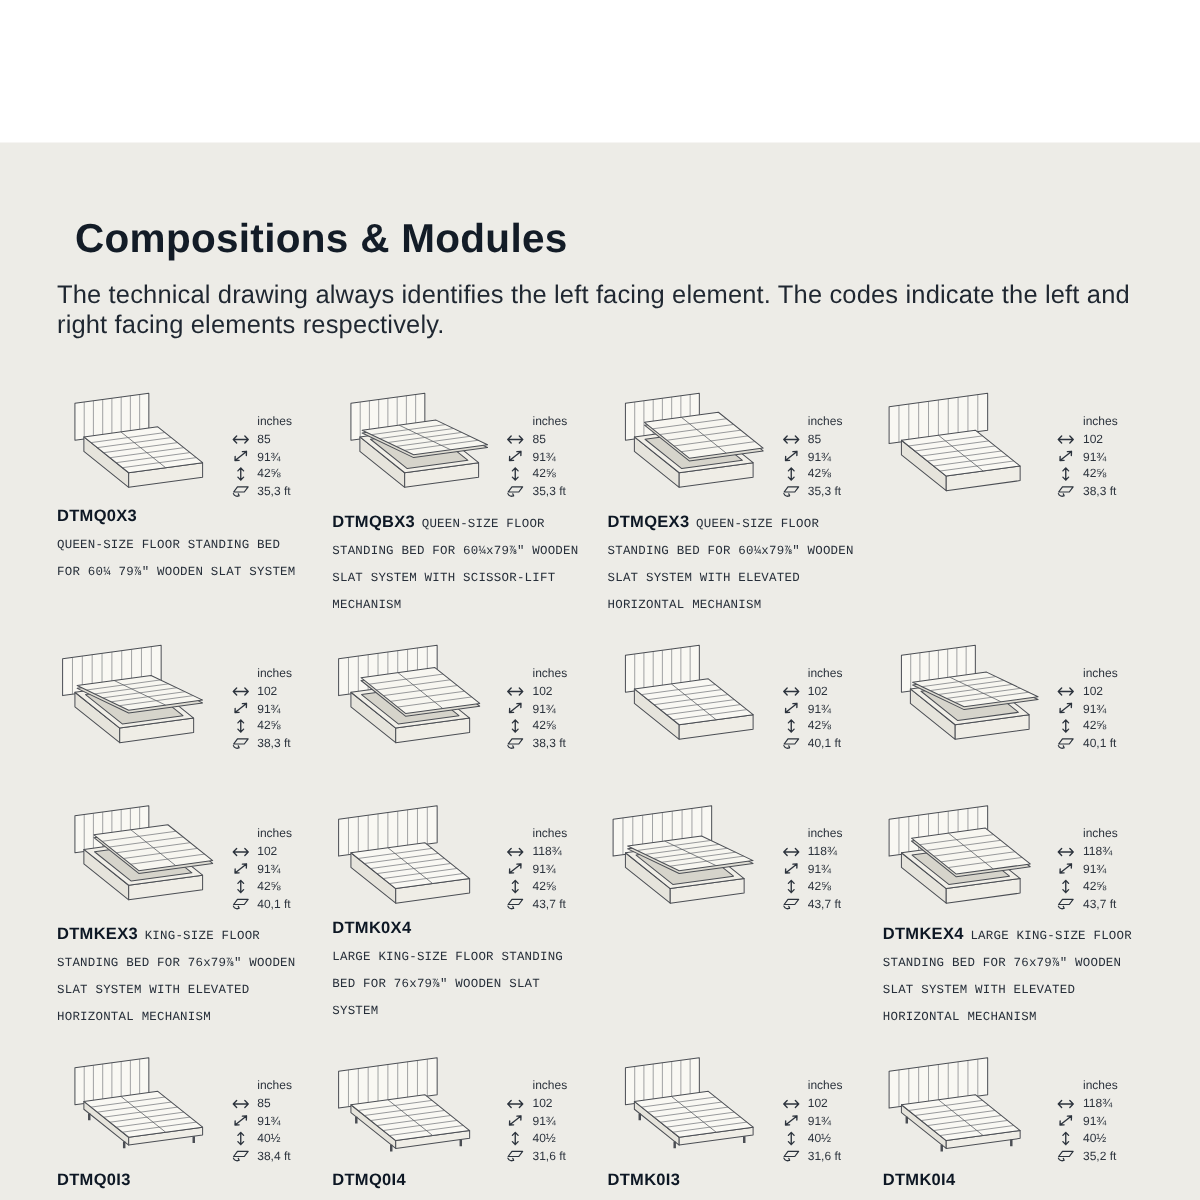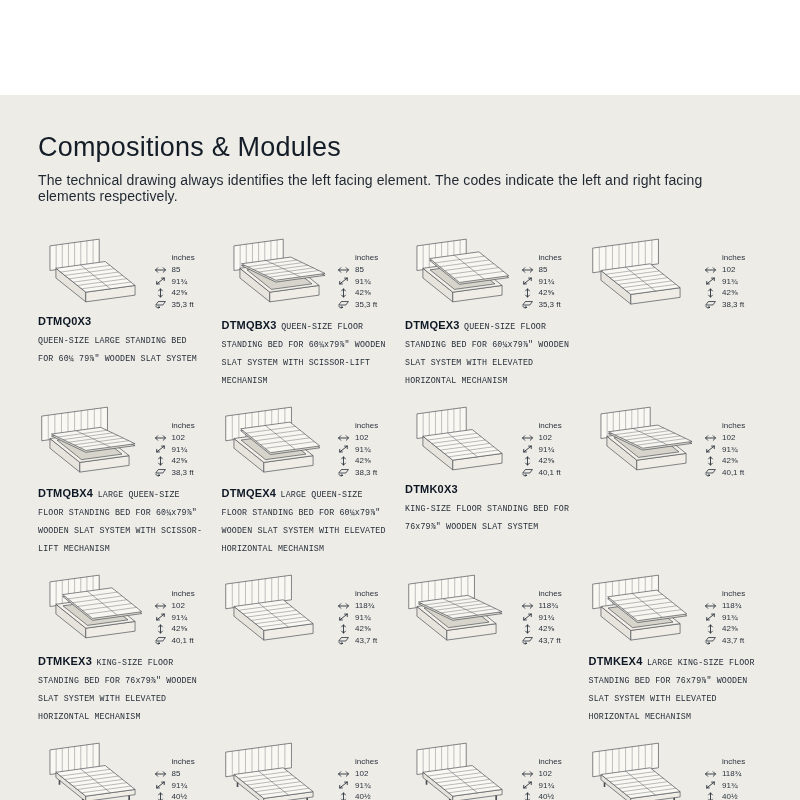--- a/index.html
+++ b/index.html
@@ -8,24 +8,24 @@
     font-family:"Liberation Sans", sans-serif;
     -webkit-font-smoothing:antialiased;
     overflow:hidden;
   }
   .panel{
     position:absolute;top:95px;left:0;width:800px;height:705px;
     background:#edece7;box-sizing:border-box;
     padding:37px 38px 0 38px;
   }
   .page-title{
-    margin:0;font-size:27px;font-weight:400;color:#131c27;letter-spacing:.2px;
+    margin:12px;font-size:27px;font-weight:700;color:#131c27;letter-spacing:.2px;
   }
   .page-subtitle{
-    margin:9px 0 0 0;font-size:14px;color:#1f2731;letter-spacing:.1px;
+    margin:9px 0 0 0;font-size:17px;color:#1f2731;letter-spacing:.1px;
   }
   .grid{
     margin-top:26px;
     display:grid;grid-template-columns:repeat(4,1fr);
     column-gap:10px;row-gap:11px;
   }
   .cell{min-height:96px;}
   .draw-row{display:flex;align-items:flex-end;height:80px;}
   .bed{width:112px;height:76px;flex:none;}
   .meas{
@@ -94,21 +94,21 @@
           <svg class="micon" viewBox="0 0 14 11">
             <path d="M4.6 2.8 H12.4 L9.6 6.6 H1.8 Z" fill="none" stroke="#2c333d" stroke-width=".9" stroke-linejoin="round"></path>
             <path d="M1.6 7.8 a3 3 0 0 0 4.2 1.6 M5.8 9.4 l-1.7 .3 M5.8 9.4 l-.6 -1.5" fill="none" stroke="#2c333d" stroke-width=".9" stroke-linecap="round"></path>
           </svg>
           <span class="mval">35,3 ft</span>
         </div>
       </div>
     </div>
     <div class="ptext block-code">
       <span class="code">DTMQ0X3</span>
-      <span class="desc">QUEEN-SIZE LARGE STANDING BED FOR 60¼ 79⅞" WOODEN SLAT SYSTEM</span>
+      <span class="desc">QUEEN-SIZE FLOOR STANDING BED FOR 60¼ 79⅞" WOODEN SLAT SYSTEM</span>
     </div>
   </div>
 
   <div class="cell">
     <div class="draw-row">
       <svg class="bed" viewBox="0 0 150 96">
             <path d="M16.0 13.0 L82.0 4.0 L82.0 37.0 L16.0 46.0 Z" fill="#f9f8f3" stroke="#4b4e54" stroke-width="0.9" stroke-linejoin="round"></path>
             <path d="M24.3 11.9 L24.3 44.9" stroke="#5a5d63" stroke-width="0.5" fill="none"></path>
             <path d="M32.5 10.8 L32.5 43.8" stroke="#5a5d63" stroke-width="0.5" fill="none"></path>
             <path d="M40.8 9.6 L40.8 42.6" stroke="#5a5d63" stroke-width="0.5" fill="none"></path>
@@ -326,24 +326,20 @@
         </div>
         <div class="mrow">
           <svg class="micon" viewBox="0 0 14 11">
             <path d="M4.6 2.8 H12.4 L9.6 6.6 H1.8 Z" fill="none" stroke="#2c333d" stroke-width=".9" stroke-linejoin="round"></path>
             <path d="M1.6 7.8 a3 3 0 0 0 4.2 1.6 M5.8 9.4 l-1.7 .3 M5.8 9.4 l-.6 -1.5" fill="none" stroke="#2c333d" stroke-width=".9" stroke-linecap="round"></path>
           </svg>
           <span class="mval">38,3 ft</span>
         </div>
       </div>
     </div>
-    <div class="ptext">
-      <span class="code">DTMQBX4</span>
-      <span class="desc">LARGE QUEEN-SIZE FLOOR STANDING BED FOR 60¼x79⅞" WOODEN SLAT SYSTEM WITH SCISSOR-LIFT MECHANISM</span>
-    </div>
   </div>
 
   <div class="cell">
     <div class="draw-row">
       <svg class="bed" viewBox="0 0 150 96">
             <path d="M5.0 16.0 L93.0 4.0 L93.0 37.0 L5.0 49.0 Z" fill="#f9f8f3" stroke="#4b4e54" stroke-width="0.9" stroke-linejoin="round"></path>
             <path d="M13.8 14.8 L13.8 47.8" stroke="#5a5d63" stroke-width="0.5" fill="none"></path>
             <path d="M22.6 13.6 L22.6 46.6" stroke="#5a5d63" stroke-width="0.5" fill="none"></path>
             <path d="M31.4 12.4 L31.4 45.4" stroke="#5a5d63" stroke-width="0.5" fill="none"></path>
             <path d="M40.2 11.2 L40.2 44.2" stroke="#5a5d63" stroke-width="0.5" fill="none"></path>
@@ -387,24 +383,20 @@
         </div>
         <div class="mrow">
           <svg class="micon" viewBox="0 0 14 11">
             <path d="M4.6 2.8 H12.4 L9.6 6.6 H1.8 Z" fill="none" stroke="#2c333d" stroke-width=".9" stroke-linejoin="round"></path>
             <path d="M1.6 7.8 a3 3 0 0 0 4.2 1.6 M5.8 9.4 l-1.7 .3 M5.8 9.4 l-.6 -1.5" fill="none" stroke="#2c333d" stroke-width=".9" stroke-linecap="round"></path>
           </svg>
           <span class="mval">38,3 ft</span>
         </div>
       </div>
     </div>
-    <div class="ptext">
-      <span class="code">DTMQEX4</span>
-      <span class="desc">LARGE QUEEN-SIZE FLOOR STANDING BED FOR 60¼x79⅞" WOODEN SLAT SYSTEM WITH ELEVATED HORIZONTAL MECHANISM</span>
-    </div>
   </div>
 
   <div class="cell">
     <div class="draw-row">
       <svg class="bed" viewBox="0 0 150 96">
             <path d="M16.0 13.0 L82.0 4.0 L82.0 37.0 L16.0 46.0 Z" fill="#f9f8f3" stroke="#4b4e54" stroke-width="0.9" stroke-linejoin="round"></path>
             <path d="M24.3 11.9 L24.3 44.9" stroke="#5a5d63" stroke-width="0.5" fill="none"></path>
             <path d="M32.5 10.8 L32.5 43.8" stroke="#5a5d63" stroke-width="0.5" fill="none"></path>
             <path d="M40.8 9.6 L40.8 42.6" stroke="#5a5d63" stroke-width="0.5" fill="none"></path>
             <path d="M49.0 8.5 L49.0 41.5" stroke="#5a5d63" stroke-width="0.5" fill="none"></path>
@@ -443,24 +435,20 @@
           <span class="mval">42⅝</span>
         </div>
         <div class="mrow">
           <svg class="micon" viewBox="0 0 14 11">
             <path d="M4.6 2.8 H12.4 L9.6 6.6 H1.8 Z" fill="none" stroke="#2c333d" stroke-width=".9" stroke-linejoin="round"></path>
             <path d="M1.6 7.8 a3 3 0 0 0 4.2 1.6 M5.8 9.4 l-1.7 .3 M5.8 9.4 l-.6 -1.5" fill="none" stroke="#2c333d" stroke-width=".9" stroke-linecap="round"></path>
           </svg>
           <span class="mval">40,1 ft</span>
         </div>
       </div>
-    </div>
-    <div class="ptext block-code">
-      <span class="code">DTMK0X3</span>
-      <span class="desc">KING-SIZE FLOOR STANDING BED FOR 76x79⅞" WOODEN SLAT SYSTEM</span>
     </div>
   </div>
 
   <div class="cell">
     <div class="draw-row">
       <svg class="bed" viewBox="0 0 150 96">
             <path d="M16.0 13.0 L82.0 4.0 L82.0 37.0 L16.0 46.0 Z" fill="#f9f8f3" stroke="#4b4e54" stroke-width="0.9" stroke-linejoin="round"></path>
             <path d="M24.3 11.9 L24.3 44.9" stroke="#5a5d63" stroke-width="0.5" fill="none"></path>
             <path d="M32.5 10.8 L32.5 43.8" stroke="#5a5d63" stroke-width="0.5" fill="none"></path>
             <path d="M40.8 9.6 L40.8 42.6" stroke="#5a5d63" stroke-width="0.5" fill="none"></path>
@@ -616,20 +604,24 @@
           <span class="mval">42⅝</span>
         </div>
         <div class="mrow">
           <svg class="micon" viewBox="0 0 14 11">
             <path d="M4.6 2.8 H12.4 L9.6 6.6 H1.8 Z" fill="none" stroke="#2c333d" stroke-width=".9" stroke-linejoin="round"></path>
             <path d="M1.6 7.8 a3 3 0 0 0 4.2 1.6 M5.8 9.4 l-1.7 .3 M5.8 9.4 l-.6 -1.5" fill="none" stroke="#2c333d" stroke-width=".9" stroke-linecap="round"></path>
           </svg>
           <span class="mval">43,7 ft</span>
         </div>
       </div>
+    </div>
+    <div class="ptext block-code">
+      <span class="code">DTMK0X4</span>
+      <span class="desc">LARGE KING-SIZE FLOOR STANDING BED FOR 76x79⅞" WOODEN SLAT SYSTEM</span>
     </div>
   </div>
 
   <div class="cell">
     <div class="draw-row">
       <svg class="bed" viewBox="0 0 150 96">
             <path d="M5.0 16.0 L93.0 4.0 L93.0 37.0 L5.0 49.0 Z" fill="#f9f8f3" stroke="#4b4e54" stroke-width="0.9" stroke-linejoin="round"></path>
             <path d="M13.8 14.8 L13.8 47.8" stroke="#5a5d63" stroke-width="0.5" fill="none"></path>
             <path d="M22.6 13.6 L22.6 46.6" stroke="#5a5d63" stroke-width="0.5" fill="none"></path>
             <path d="M31.4 12.4 L31.4 45.4" stroke="#5a5d63" stroke-width="0.5" fill="none"></path>

